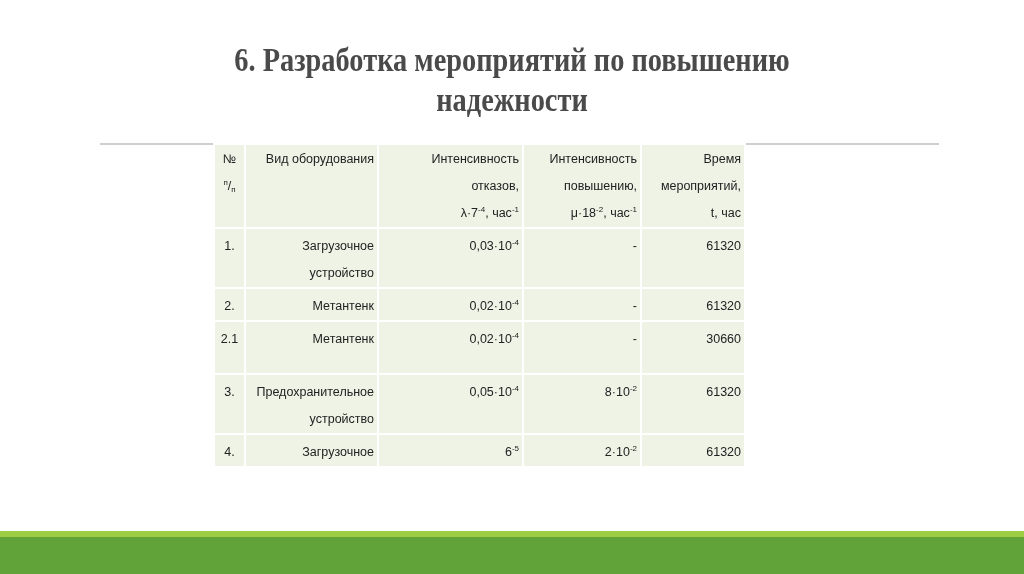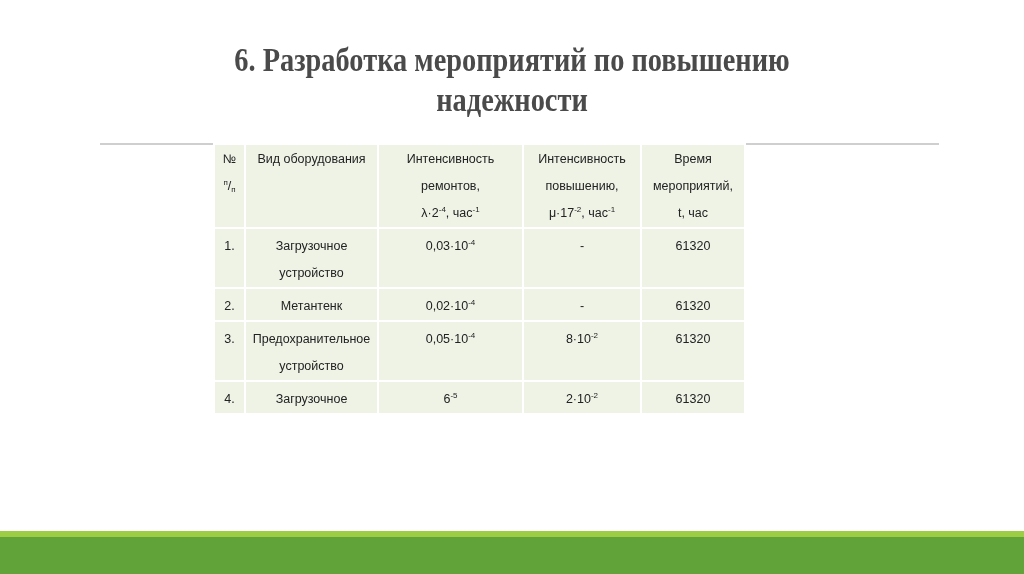--- a/index.html
+++ b/index.html
@@ -52,21 +52,21 @@
       border-collapse: collapse;
       width: 531px;
       table-layout: fixed;
       font-family: "Liberation Sans", "DejaVu Sans", sans-serif;
       font-size: 12.5px;
       color: #222222;
     }
     td, th {
       background: #eef3e6;
       border: 2px solid #ffffff;
-      text-align: center;
+      text-align: right;
       vertical-align: top;
       padding: 4px 3px 0 3px;
       line-height: 27px;
       font-weight: normal;
       overflow: hidden;
     }
     th { padding-top: 1px; }
     td.num, th.num { text-align: center; padding-left: 2px; padding-right: 2px; }
     sup {
       font-size: 8px;
@@ -118,27 +118,27 @@
       </colgroup>
       <thead>
         <tr style="height:79px">
           <th class="num">
             <span>№</span><br>
             <sup>п</sup><span>/</span><sub>п</sub>
           </th>
           <th>Вид оборудования</th>
           <th>
             <span>Интенсивность</span><br>
-            <span>ремонтов,</span><br>
-            <span>λ·2</span><sup>-4</sup><span>, час</span><sup>-1</sup>
+            <span>отказов,</span><br>
+            <span>λ·7</span><sup>-4</sup><span>, час</span><sup>-1</sup>
           </th>
           <th>
             <span>Интенсивность</span><br>
             <span>повышению,</span><br>
-            <span>μ·17</span><sup>-2</sup><span>, час</span><sup>-1</sup>
+            <span>μ·18</span><sup>-2</sup><span>, час</span><sup>-1</sup>
           </th>
           <th>
             <span>Время</span><br>
             <span>мероприятий,</span><br>
             <span>t, час</span>
           </th>
         </tr>
       </thead>
       <tbody>
         <tr style="height:54px">
@@ -147,20 +147,27 @@
           <td><span>0,03·10</span><sup>-4</sup></td>
           <td><span>-</span><sup></sup></td>
           <td>61320</td>
         </tr>
         <tr style="height:27px">
           <td class="num">2.</td>
           <td>Метантенк</td>
           <td><span>0,02·10</span><sup>-4</sup></td>
           <td><span>-</span><sup></sup></td>
           <td>61320</td>
+        </tr>
+        <tr style="height:53px">
+          <td class="num">2.1</td>
+          <td>Метантенк</td>
+          <td><span>0,02·10</span><sup>-4</sup></td>
+          <td><span>-</span><sup></sup></td>
+          <td>30660</td>
         </tr>
         <tr style="height:55px">
           <td class="num">3.</td>
           <td>Предохранительное устройство</td>
           <td><span>0,05·10</span><sup>-4</sup></td>
           <td><span>8·10</span><sup>-2</sup></td>
           <td>61320</td>
         </tr>
         <tr style="height:27px">
           <td class="num">4.</td>

